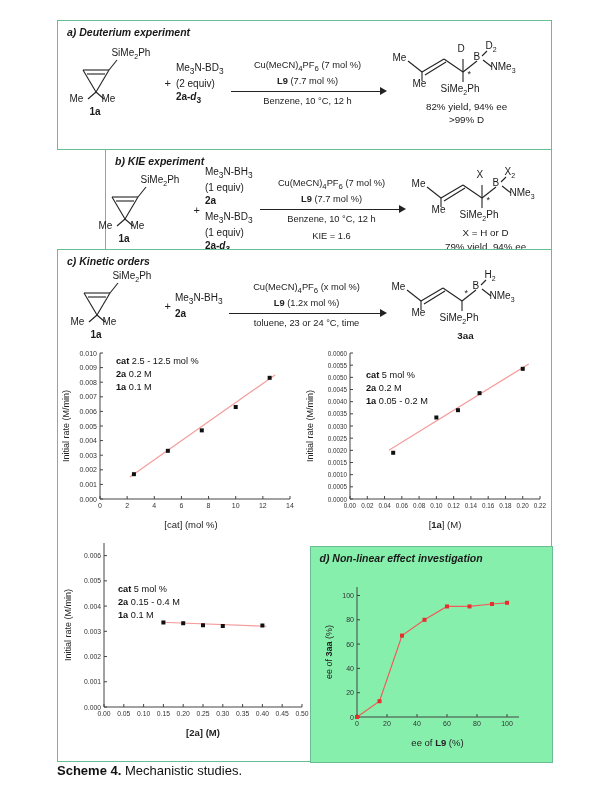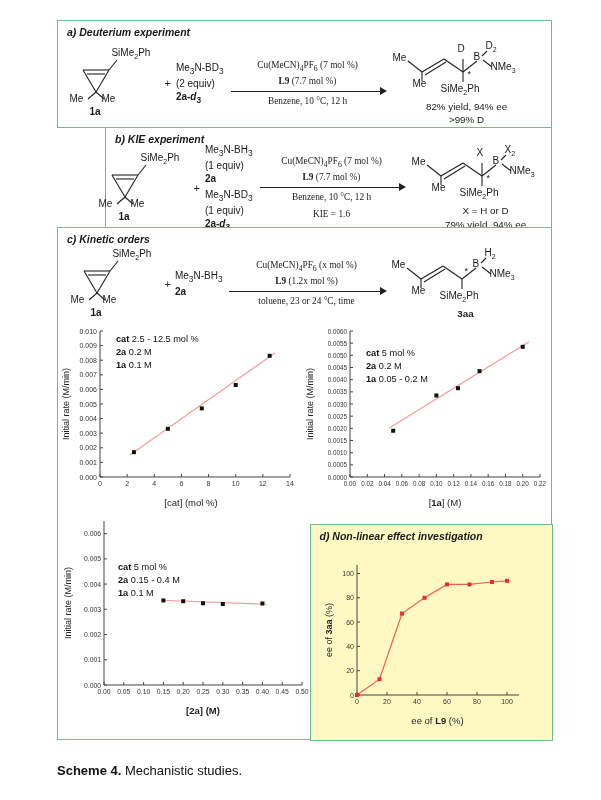--- a/index.html
+++ b/index.html
@@ -1,52 +1,52 @@
 <!DOCTYPE html>
 <html><head>
 <meta charset="utf-8">
 <style>
   html,body{margin:0;padding:0;}
   body{width:601px;height:800px;background:#fff;font-family:"Liberation Sans",sans-serif;color:#1a1a1a;position:relative;}
   .figure{position:absolute;left:57px;top:20px;width:495px;}
   .panel{border:1.5px solid #69bd92;background:#fff;box-sizing:border-box;position:relative;}
-  .panel-a{height:108px;}
+  .panel-a{height:130px;}
   .panel-b{height:102px;margin-top:-1.5px;margin-left:48px;}
   .panel-c{height:513px;margin-top:-1.5px;}
   .panel-label{font-size:10.5px;font-weight:bold;font-style:italic;padding:6px 0 0 9px;line-height:1.1;}
   .rxn{display:flex;align-items:center;justify-content:center;gap:5px;margin-top:1px;}
   .plus{font-size:11px;color:#222;}
   
   .struct{position:relative;flex:0 0 auto;}
   .struct svg{display:block;}
   .lbl{position:absolute;font-size:10px;line-height:1;white-space:nowrap;}
   .lbl sub{font-size:7px;}
   .stereo{font-size:9px;}
   .cp{width:92px;height:74px;}
   .pr{width:150px;height:52px;margin-top:8px;}
   .prod-col{display:flex;flex-direction:column;align-items:center;flex:0 0 auto;}
   .res{font-size:9.8px;text-align:left;line-height:1.3;margin-top:1px;}
   .reagent{font-size:10px;text-align:left;line-height:1.3;flex:0 0 auto;}
   .reagent-stack{display:flex;flex-direction:column;gap:3px;flex:0 0 auto;}
-  .arrow-col{flex:0 0 auto;font-family:Liberation Serif, serif;}
+  .arrow-col{flex:0 0 auto;}
   .cond{font-size:9.3px;text-align:center;line-height:1.4;color:#222;}
   .arrow-line{height:1px;background:#222;margin:3px 2px;position:relative;}
   .arrow-line::after{content:"";position:absolute;right:-2px;top:-3.5px;border-left:7px solid #222;border-top:4px solid transparent;border-bottom:4px solid transparent;}
   
   .charts-row{display:flex;gap:6px;margin:2px 0 0 2px;}
   .chart{position:relative;}
   #chart1{width:238px;height:186px;}
   #chart2{width:244px;height:186px;}
   #chart3{width:248px;height:204px;margin:4px 0 0 4px;}
   #chartd{position:absolute;left:12px;top:32px;width:212px;height:170px;}
   .chart-xlab{position:absolute;bottom:1px;text-align:center;font-size:9.5px;color:#222;}
   .chart-ylab{position:absolute;left:1px;writing-mode:vertical-rl;transform:rotate(180deg);font-size:9px;color:#222;text-align:center;}
   .chart-ann{position:absolute;font-size:9.2px;line-height:1.45;color:#111;white-space:nowrap;}
   .chart svg text{font-family:"Liberation Sans",sans-serif;}
-  .d-box{position:absolute;right:-1.5px;bottom:-1.5px;width:243px;height:217px;border:1.5px solid #69bd92;background:#fef9c3;box-sizing:border-box;}
+  .d-box{position:absolute;right:-1.5px;bottom:-1.5px;width:243px;height:217px;border:1.5px solid #69bd92;background:#86efac;box-sizing:border-box;}
   .caption{position:absolute;left:57px;top:763px;font-size:13px;color:#111;}
 </style>
 </head>
 <body>
 
 <div class="figure">
 
   <section class="panel panel-a">
     <div class="panel-label">a) Deuterium experiment</div>
     <div class="rxn">

